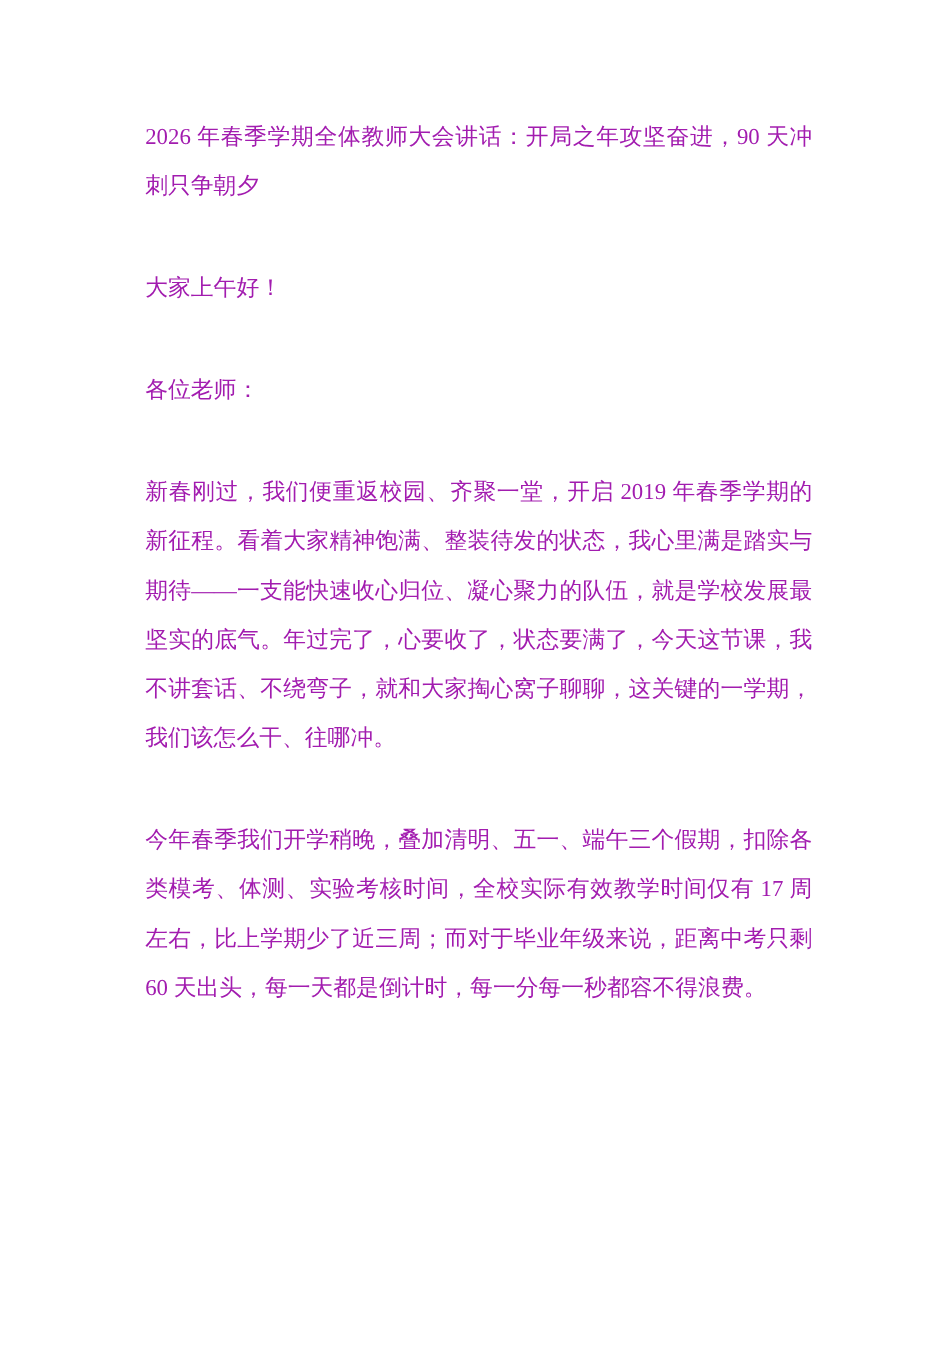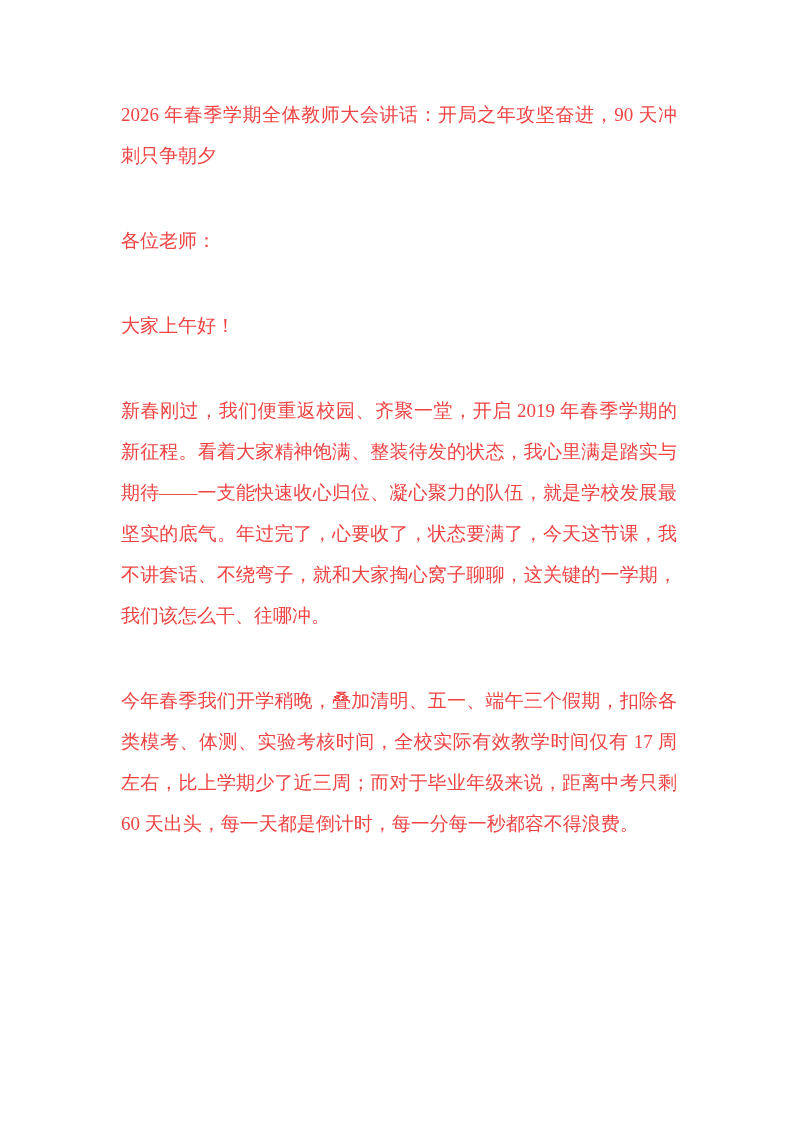--- a/index.html
+++ b/index.html
@@ -15,35 +15,35 @@
     overflow: hidden;
   }
   .content {
     position: absolute;
     top: 94px;
     left: 121px;
     width: 556px;
     font-family: "Liberation Serif", "DejaVu Serif", serif;
     font-size: 19px;
     line-height: 41px;
-    color: #ef4444;
+    color: #a21caf;
     text-align: justify;
   }
   .content p {
     margin: 0 0 44px 0;
     word-break: break-all;
   }
   .content p:last-child {
     margin-bottom: 0;
   }
 </style>
 </head>
 <body>
 
 <div class="page">
   <div class="content">
     <p>2026 年春季学期全体教师大会讲话：开局之年攻坚奋进，90 天冲刺只争朝夕</p>
+    <p>大家上午好！</p>
     <p>各位老师：</p>
-    <p>大家上午好！</p>
     <p>新春刚过，我们便重返校园、齐聚一堂，开启 2019 年春季学期的新征程。看着大家精神饱满、整装待发的状态，我心里满是踏实与期待——一支能快速收心归位、凝心聚力的队伍，就是学校发展最坚实的底气。年过完了，心要收了，状态要满了，今天这节课，我不讲套话、不绕弯子，就和大家掏心窝子聊聊，这关键的一学期，我们该怎么干、往哪冲。</p>
     <p>今年春季我们开学稍晚，叠加清明、五一、端午三个假期，扣除各类模考、体测、实验考核时间，全校实际有效教学时间仅有 17 周左右，比上学期少了近三周；而对于毕业年级来说，距离中考只剩 60 天出头，每一天都是倒计时，每一分每一秒都容不得浪费。</p>
   </div>
 </div>
 
 </body></html>

